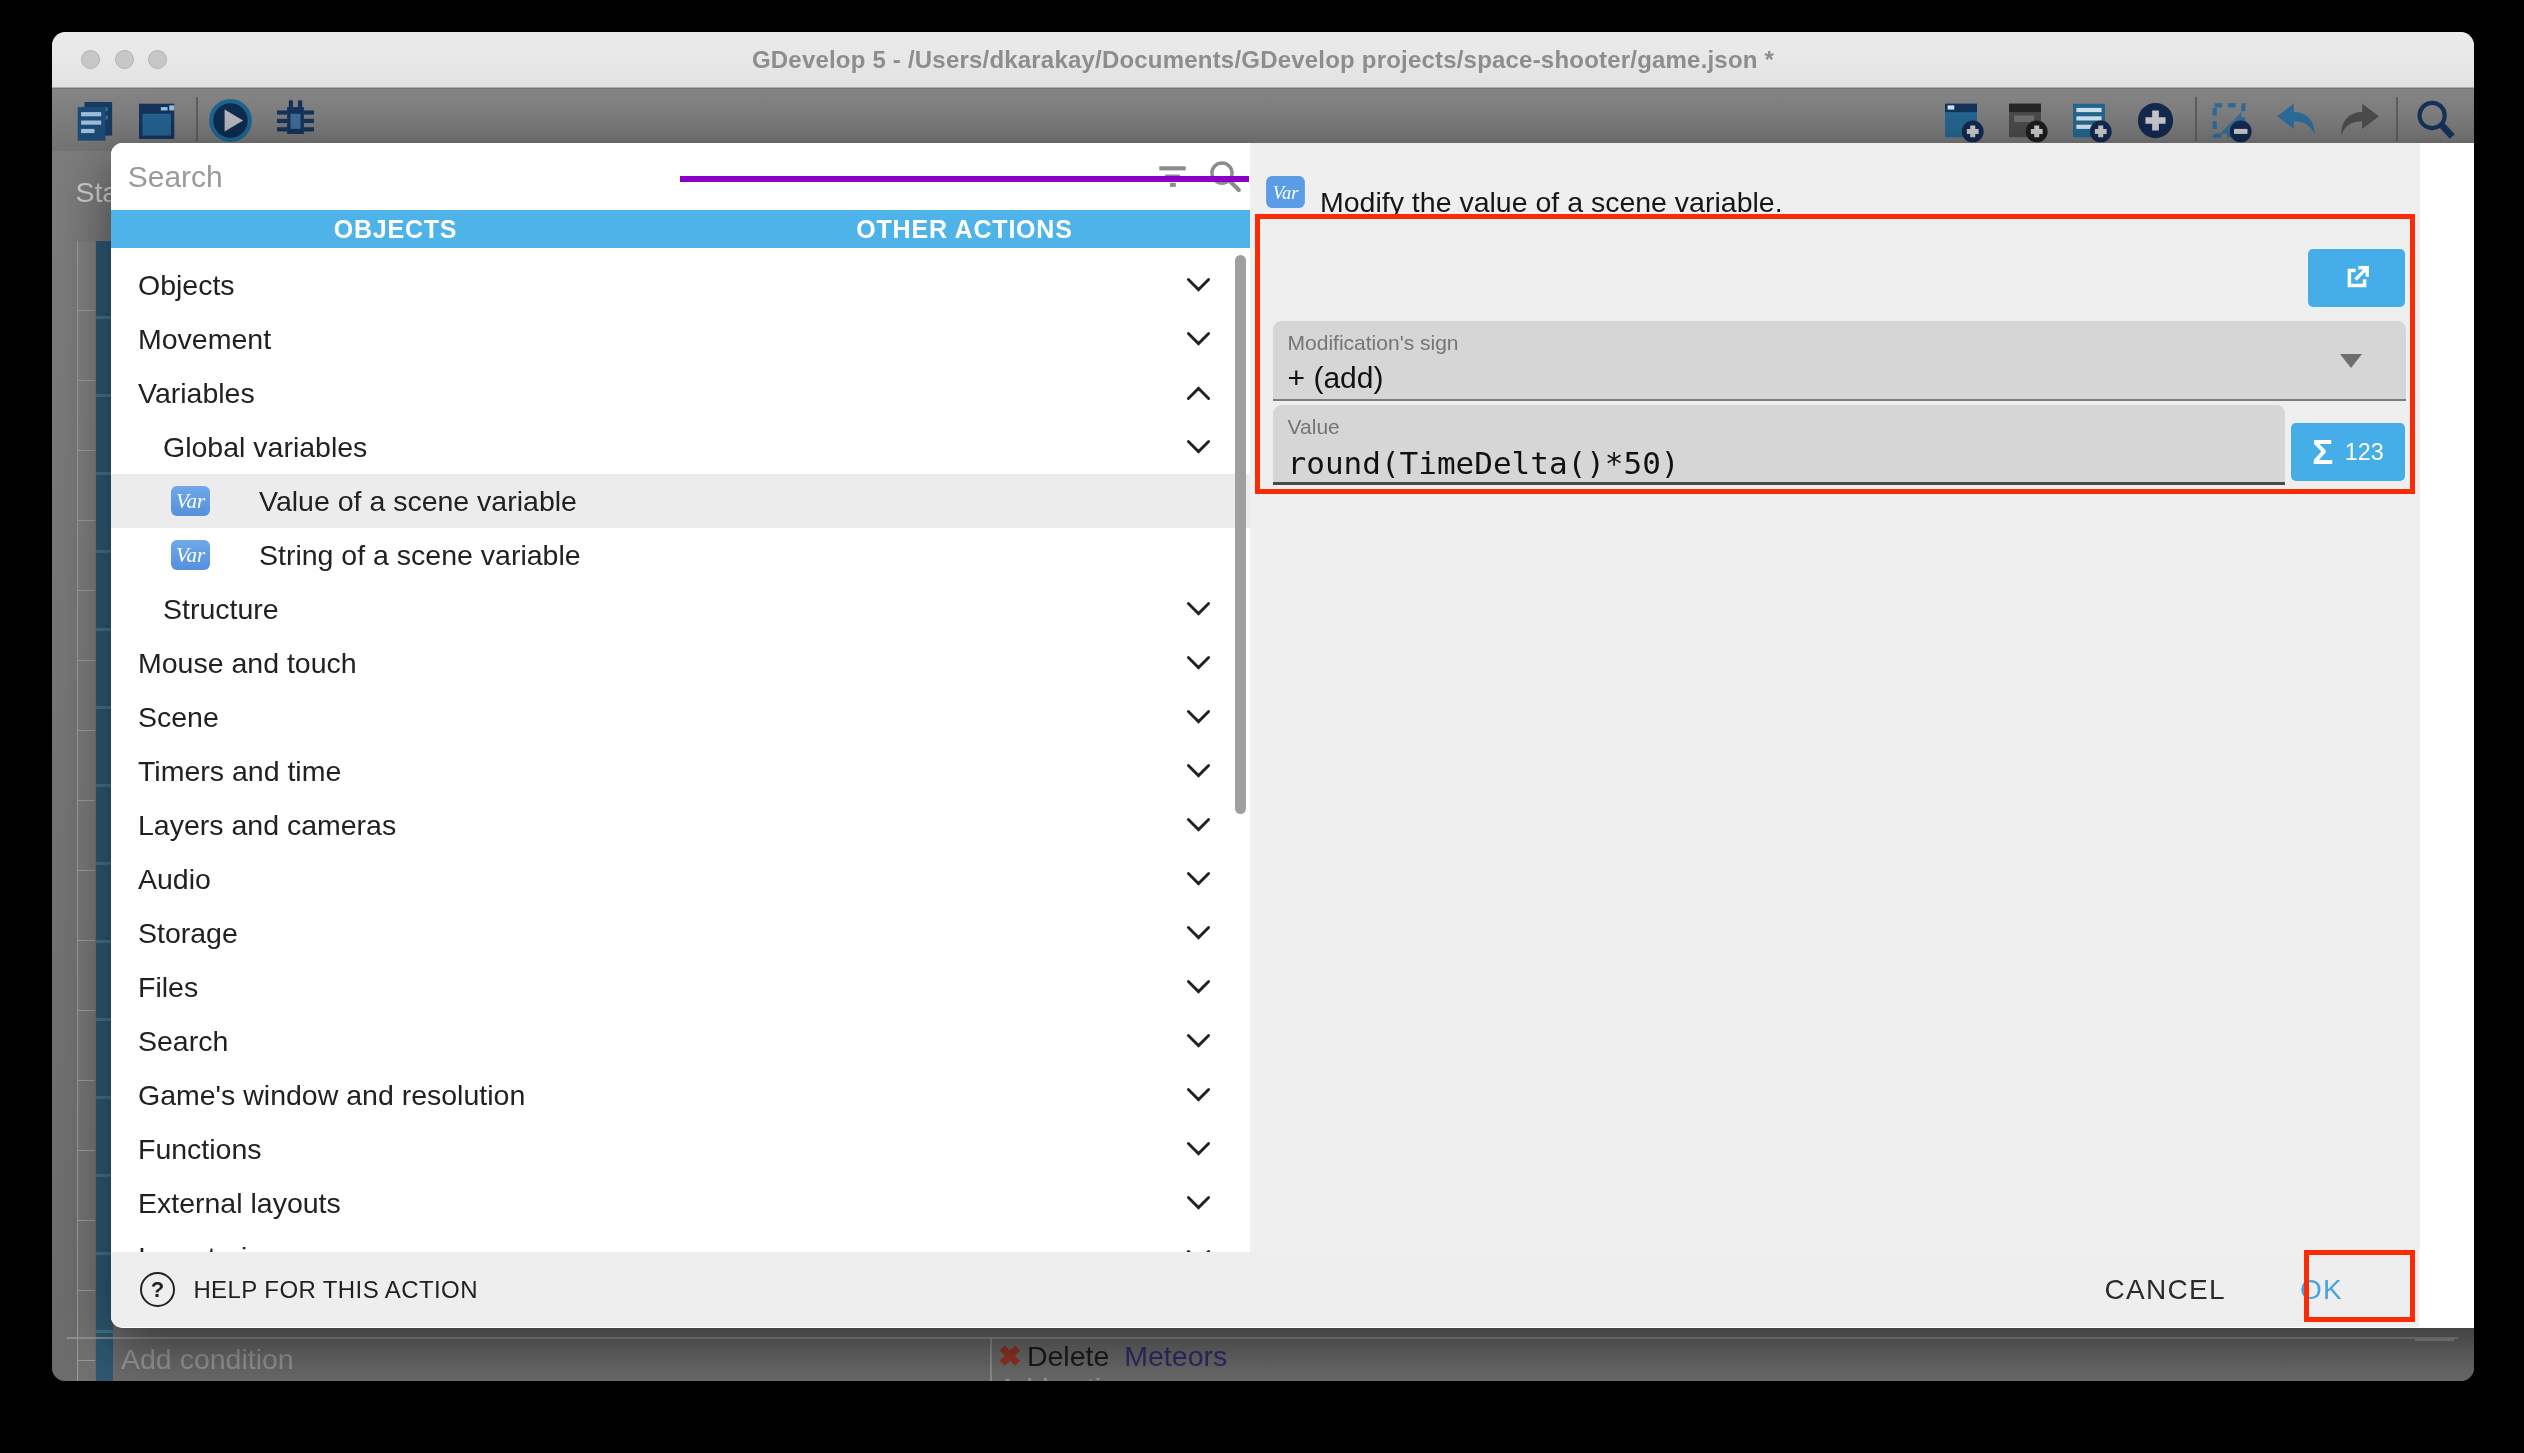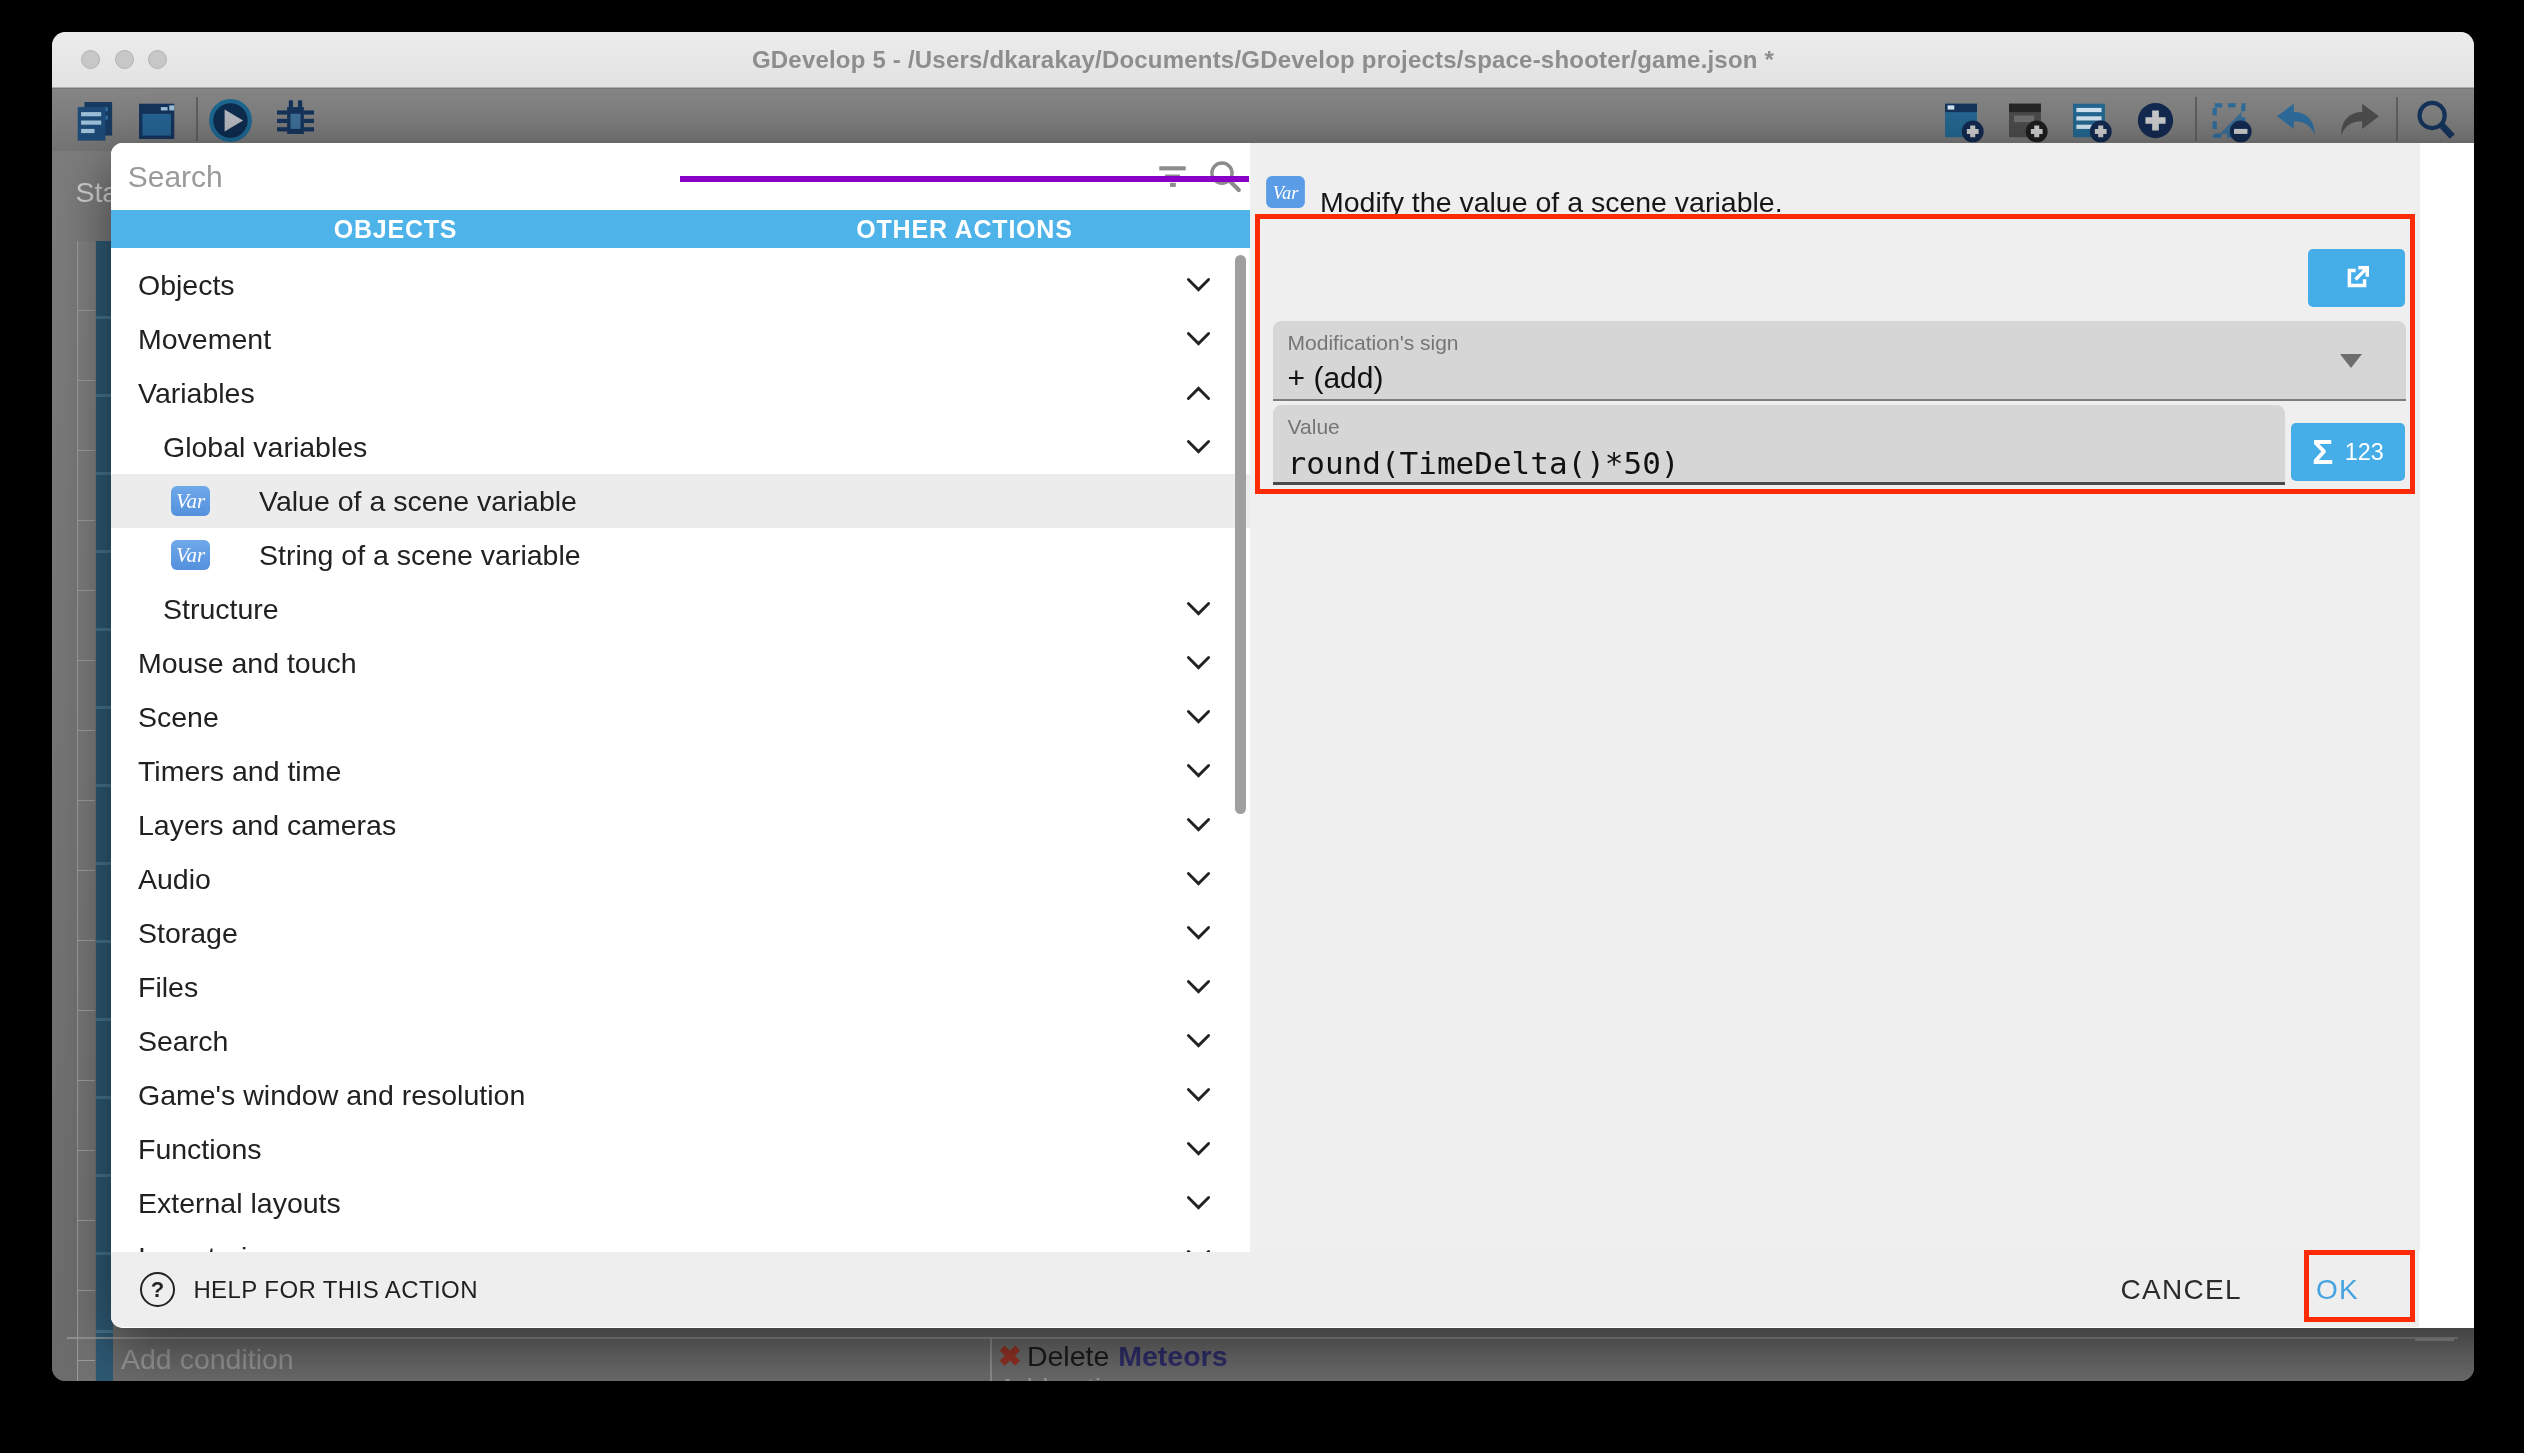--- a/index.html
+++ b/index.html
@@ -38,21 +38,21 @@
   .olive { position:absolute; left:2365px; width:20px; background:#6e6427; }
   .bluebox { position:absolute; left:2362px; width:14.2px; height:28px;
     border:2.5px solid #2d6f9e; background:transparent; }
   .bg-scrollbar { position:absolute; left:2403px; top:74px; width:11px; height:586px;
     background:#4f4f4f; border-radius:5.9px; }
   .bottom-line { position:absolute; left:15px; top:1186px; width:2391px; height:1.7px; background:rgba(160,160,160,.7); }
   .col-divider { position:absolute; left:938px; top:1186px; width:1.7px; height:44px; background:rgba(160,160,160,.7); }
   .muted { color:#9a9a9a; }
   .del-x { color:#993425; font-size:28.5px; font-weight:700; margin-right:5px; }
   .del-word { color:#1b1b1b; font-size:28.5px; }
-  .del-obj { color:#2e2e6b; font-size:28.5px; font-weight:700; margin-left:9px; }
+  .del-obj { color:#2e2e6b; font-size:28.5px; font-weight:400; margin-left:15px; }
 
   
   .dialog { position:absolute; left:59px; top:111px; width:2463px; height:1185px;
     background:#fff; border-radius:11.7px; box-shadow:0 20px 59px rgba(0,0,0,.5);
     overflow:hidden; }
 
   .search-row { position:absolute; left:0; top:0; width:1139px; height:67px; background:#fff; }
   .search-input { position:absolute; left:16.7px; top:10px; width:1005px; height:47px;
     border:none; outline:none; font-size:30px; color:#444; background:transparent;
     font-family:"Liberation Sans", sans-serif; }
@@ -101,21 +101,21 @@
 
   .red-rect { position:absolute; border:5.9px solid #fa2b05; pointer-events:none; }
 
   .dlg-footer { position:absolute; left:0; top:1109px; width:2308px; height:75px;
     background:#eeeeee; display:flex; align-items:center; }
   .help-wrap { display:flex; align-items:center; margin-left:29px; }
   .help-circle { width:35px; height:35px; border-radius:50%; border:2.5px solid #222;
     display:flex; align-items:center; justify-content:center; font-size:22px; font-weight:700;
     color:#222; margin-right:18.4px; }
   .help-label { font-size:24px; color:#1f1f1f; letter-spacing:0.4px; }
-  .footer-right { margin-left:auto; display:flex; align-items:center; gap:74px; padding-right:60px; }
+  .footer-right { margin-left:auto; display:flex; align-items:center; gap:74px; padding-right:76px; }
   .btn-text { background:none; border:none; font-size:28px; letter-spacing:1.3px;
     font-family:"Liberation Sans", sans-serif; cursor:pointer; }
   .cancel { color:#2b2b2b; }
   .ok { color:#46a3e0; }
 </style>
 </head>
 <body>
 
 <div class="window">
 

